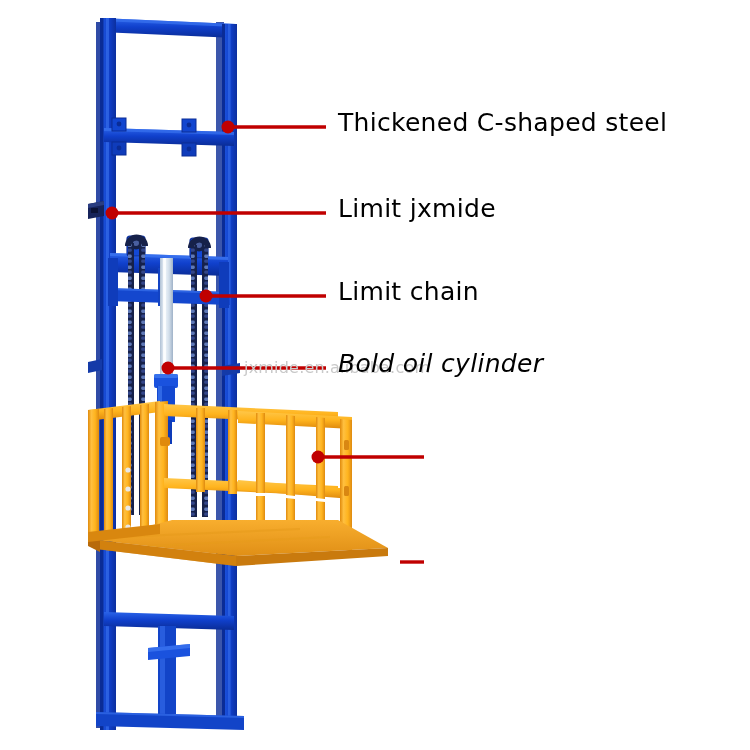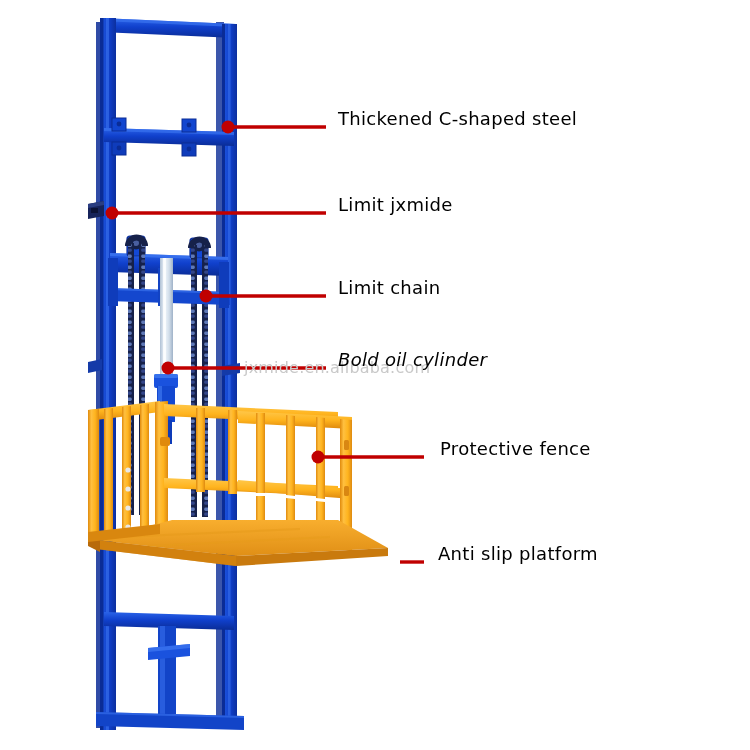--- a/index.html
+++ b/index.html
@@ -22,21 +22,21 @@
     position: absolute;
     left: 0;
     top: 0;
     width: 750px;
     height: 750px;
   }
   .callout-label {
     position: absolute;
     color: #000000;
     font-family: "DejaVu Sans", sans-serif;
-    font-size: 18px;
+    font-size: 25px;
     font-weight: 400;
     letter-spacing: 0.3px;
     white-space: nowrap;
     line-height: 1;
   }
   #wm {
     position: absolute;
     left: 244px;
     top: 358px;
     font-family: "DejaVu Sans", sans-serif;
@@ -314,17 +314,15 @@
   <div id="wm">jxmide.en.alibaba.com</div>
 
   <div class="callout-label" style="left:338px; top:110px;">Thickened C-shaped steel</div>
 
   <div class="callout-label" style="left:338px; top:196px;">Limit jxmide</div>
 
   <div class="callout-label" style="left:338px; top:279px;">Limit chain</div>
 
   <div class="callout-label" style="left:338px; top:351px;font-style:italic;">Bold oil cylinder</div>
 
-  <div class="callout-label" style="left:440px; top:440px;">Protective fence</div>
-
-  <div class="callout-label" style="left:438px; top:545px;">Anti slip platform</div>
+
 
 </div>
 
 </body></html>

